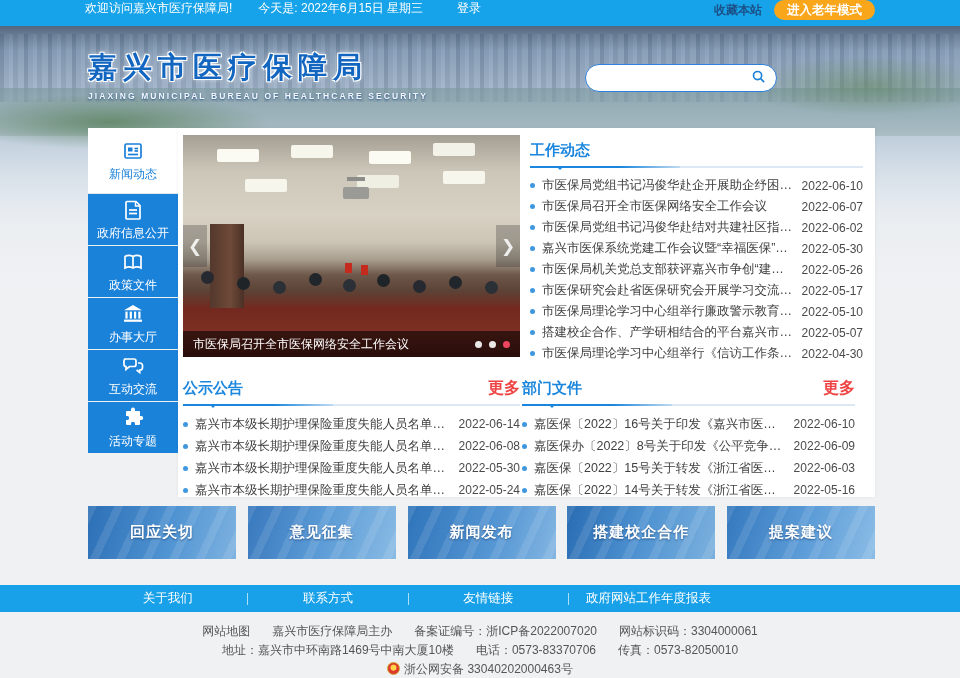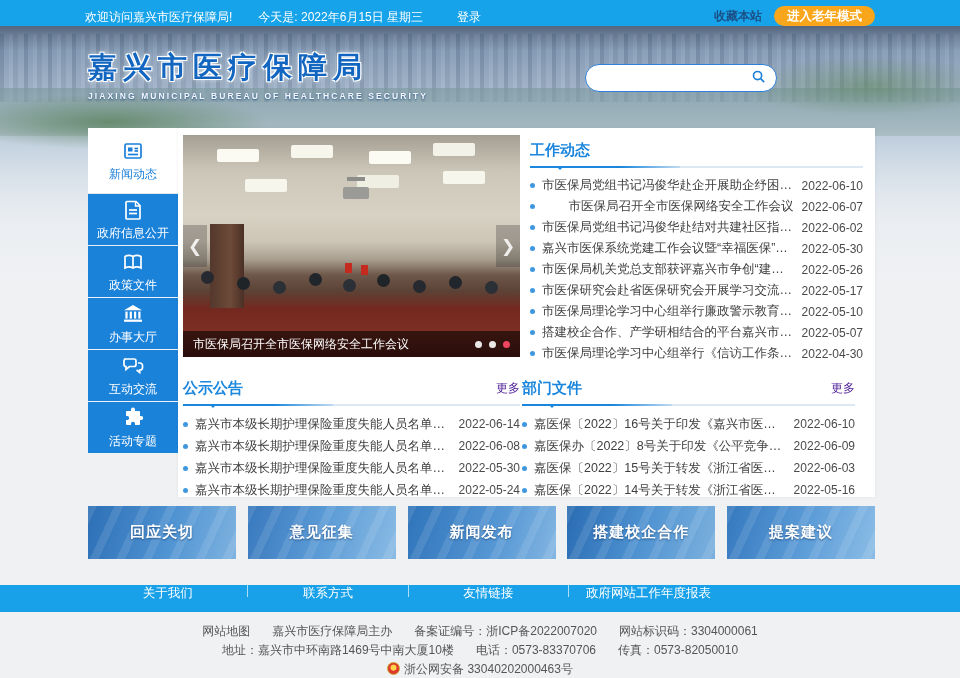--- a/index.html
+++ b/index.html
@@ -3,21 +3,21 @@
 <meta charset="utf-8">
 <style>
   * { box-sizing: border-box; margin: 0; padding: 0; }
   html,body { width:960px; height:678px; }
   body {
     position:relative; overflow:hidden; background:#f0f1f3;
     font-family:"Liberation Sans", sans-serif;
   }
   
   .topbar { position:absolute; top:0; left:0; width:960px; height:26px; background:#17a3e9; z-index:30; }
-  .topbar-inner { height:100%; margin:0 85px; display:flex; align-items:flex-end; font-size:12px; color:#fff; }
+  .topbar-inner { height:100%; margin:0 85px; display:flex; align-items:flex-start; font-size:12px; color:#fff; }
   .tb-welcome { margin-right:26px; }
   .tb-date { margin-right:34px; }
   .tb-login { color:#fff; cursor:pointer; }
   .tb-right { margin-left:auto; display:flex; align-items:center; gap:12px; }
   .tb-fav { color:#1b4f86; font-weight:bold; cursor:pointer; }
   .tb-elder { background:#faa61a; color:#fff; font-weight:bold; font-size:12.5px;
     border:none; border-radius:11px; height:20px; padding:0 13px; cursor:pointer; }
 
   
   .hero-bg { position:absolute; top:26px; left:0; width:960px; height:310px; z-index:1;
@@ -76,32 +76,32 @@
     background:rgba(40,40,40,.28); color:rgba(255,255,255,.85); font-size:17px; cursor:pointer; z-index:3; }
   .car-prev { left:0; } .car-next { right:0; }
   .caption { position:absolute; left:0; right:0; bottom:0; height:26px; background:rgba(0,0,0,.55);
     display:flex; align-items:center; padding:0 10px; z-index:2; }
   .caption-text { color:#fff; font-size:12px; flex:1; white-space:nowrap; overflow:hidden; text-overflow:ellipsis; cursor:pointer; }
   .dots { display:flex; gap:7px; }
   .cdot { width:7px; height:7px; border-radius:50%; background:rgba(255,255,255,.9); cursor:pointer; }
   .cdot.active { background:#ef4560; }
 
   
-  .section { position:absolute;text-align:right; }
+  .section { position:absolute; }
   .sec-worknews { left:352px; top:6px; width:333px; }
   .sec-notices  { left:5px;  top:244px; width:337px; }
   .sec-dept     { left:344px; top:244px; width:333px; }
   .sec-head { position:relative; height:34px; border-bottom:2px solid #dce8f3;
     display:flex; align-items:center; justify-content:space-between; }
   .sec-title { position:relative; height:100%; display:flex; align-items:center;
     font-size:15px; font-weight:bold; color:#1a86dd; cursor:pointer; }
   .sec-title::after { content:""; position:absolute; left:0; bottom:-2px; width:150px; height:2px;
     background:linear-gradient(90deg,#1a86dd 0%,#1a86dd 60%,rgba(26,134,221,.15) 100%); }
   .sec-title::before { content:""; position:absolute; left:26px; bottom:-8px; border:4px solid transparent; border-top-color:#1a86dd; }
-  .more { font-size:12px; color:#4c1d95; cursor:pointer; }
+  .more { font-size:16px; color:#ef4444; cursor:pointer;font-weight:bold; }
   ul.newslist { list-style:none; margin-top:7px; }
   .newslist li { display:flex; align-items:center; height:21px; font-size:12.5px; color:#404040; cursor:pointer; }
   .sec-notices .newslist li, .sec-dept .newslist li { height:22px; }
   .dot { width:5px; height:5px; border-radius:50%; background:#3f97e0; margin-right:7px; flex:none; }
   .txt { flex:1; white-space:nowrap; overflow:hidden; text-overflow:ellipsis; margin-right:8px; }
   .date { flex:none; font-size:12px; color:#4a4a4a; }
 
   
   .banners { position:absolute; top:506px; left:88px; width:787px; display:flex; justify-content:space-between; z-index:20; }
   .banner { position:relative; width:148px; height:53px; border:none; cursor:pointer; overflow:hidden;
@@ -111,21 +111,21 @@
     background:repeating-linear-gradient(115deg, rgba(255,255,255,.10) 0 8px, rgba(255,255,255,0) 8px 24px); }
   .banner span { position:relative; }
   .b1 { background:linear-gradient(105deg,#2d6fb5 0%,#4f93d2 55%,#7fb3e0 100%); }
   .b2 { background:linear-gradient(105deg,#3878bd 0%,#5b9bd6 50%,#8abbe4 100%); }
   .b3 { background:linear-gradient(105deg,#2f74ba 0%,#5697d4 60%,#84b6e2 100%); }
   .b4 { background:linear-gradient(105deg,#2a6cb2 0%,#4e92d1 50%,#7cb1de 100%); }
   .b5 { background:linear-gradient(105deg,#3579be 0%,#5d9dd8 55%,#8cbde6 100%); }
 
   
   .footer-nav { position:absolute; top:585px; left:0; width:960px; height:27px; background:#18a0e8; z-index:20; }
-  .fn-inner { margin-left:88px; width:640px; height:100%; display:flex; }
+  .fn-inner { margin-left:88px; width:640px; height:100%; display:flex; align-items:center; }
   .fn-item { flex:1; text-align:center; color:#fff; font-size:12.5px; cursor:pointer; }
   .fn-sep { width:1px; height:12px; background:rgba(255,255,255,.65); }
   .footer-info { position:absolute; top:612px; left:0; width:960px; padding-top:10px; text-align:center;
     font-size:12px; color:#555; z-index:20; }
   .fi-line { height:19px; line-height:19px; }
   .fi-line span { margin:0 11px; }
   .fi-link { cursor:pointer; }
   .badge { display:inline-block; vertical-align:-2px; width:13px; height:13px; border-radius:50%;
     background:radial-gradient(circle at 50% 42%, #ffd54a 0 32%, #e03a2f 40% 100%); border:1px solid #c9a227; margin-right:4px; }
 </style>

